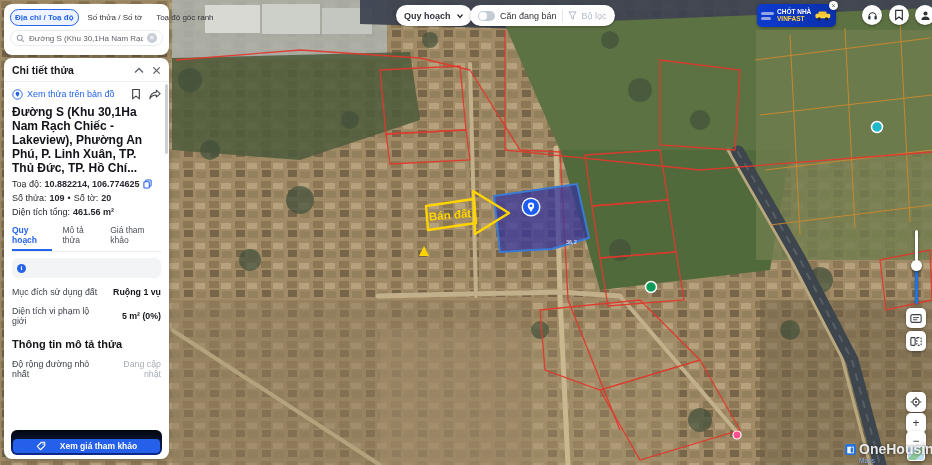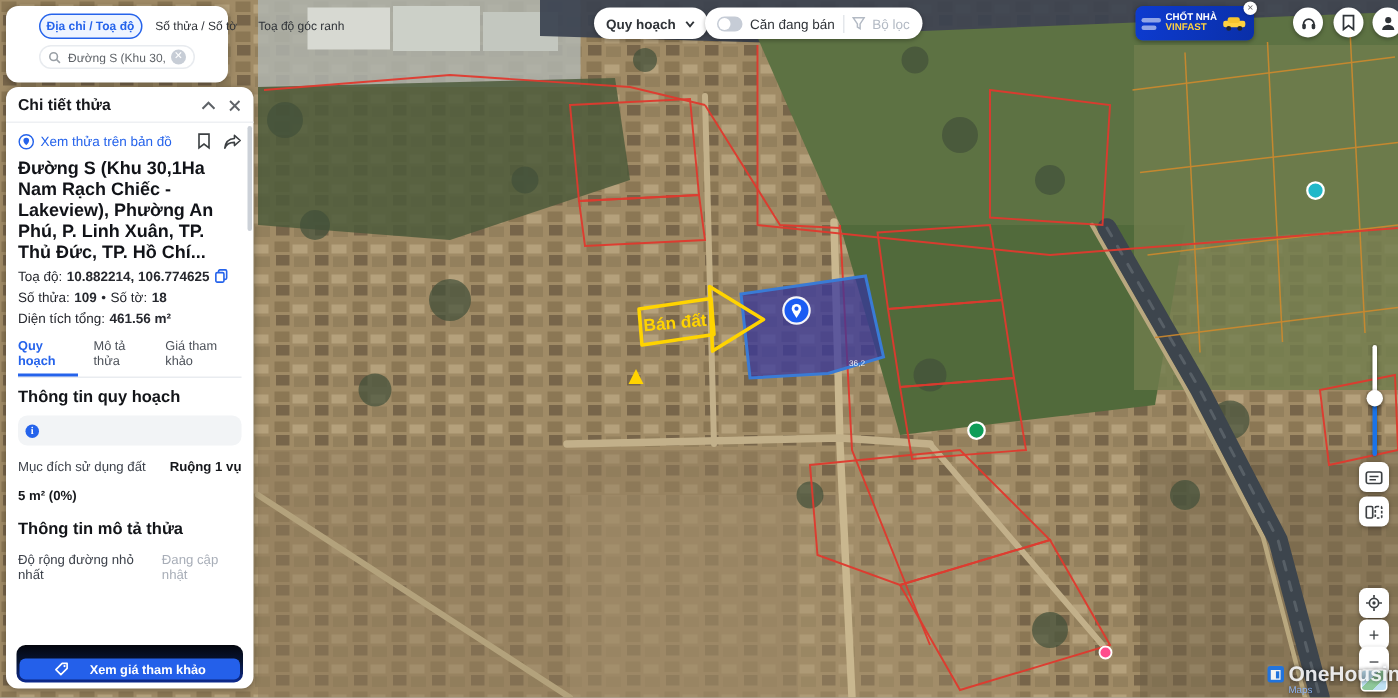--- a/index.html
+++ b/index.html
@@ -3,21 +3,21 @@
 <meta charset="utf-8">
 <style>
   * { box-sizing: border-box; margin: 0; padding: 0; }
   html,body { width:932px; height:465px; overflow:hidden; }
   body { font-family:"Liberation Sans", sans-serif; }
   .stage { position:relative; width:932px; height:465px; background:#7a6c52; overflow:hidden; }
   .map-svg { position:absolute; inset:0; }
 
   
   .card { position:absolute; background:#fff; border-radius:8px; box-shadow:0 1px 5px rgba(0,0,0,.3); }
-  .search-card { left:4px; top:4px; width:148px; height:51px; padding:5px 22px; }
+  .search-card { left:4px; top:4px; width:165px; height:51px; padding:5px 6px; }
   .tab-row { display:flex; align-items:center; gap:4px; }
   .pill { font-size:8px; color:#2f3338; padding:3px 4px; border-radius:10px; white-space:nowrap; cursor:pointer; border:1px solid transparent; }
   .pill.active { color:#2563eb; border-color:#2563eb; background:#eef4ff; font-weight:bold; }
   .search-row { margin-top:4px; display:flex; align-items:center; gap:4px; border:1px solid #e8ebef; border-radius:9px; padding:2px 5px; }
   .search-row input { border:none; outline:none; flex:1; font-size:8px; color:#5f6368; background:transparent; font-family:inherit; min-width:0; }
   .clear-btn { width:10px; height:10px; border-radius:50%; background:#c7cdd6; color:#fff; font-size:7px; line-height:10px; text-align:center; cursor:pointer; flex:0 0 auto; }
 
   .detail-card { left:4px; top:58px; width:165px; height:401px; display:flex; flex-direction:column; }
   .panel-header { display:flex; align-items:center; padding:6px 8px 5px; border-bottom:1px solid #eef0f3; }
   .panel-header .t { font-size:10.5px; font-weight:bold; color:#17181c; flex:1; }
@@ -36,21 +36,21 @@
   .tab2 { font-size:8.5px; color:#4b5058; padding:2px 0 4px; cursor:pointer; }
   .tab2.on { color:#2563eb; font-weight:bold; border-bottom:2px solid #2563eb; }
 
   .sec-h { margin-top:7px; font-size:11px; font-weight:bold; color:#131519; }
   .note { margin-top:6px; background:#f2f4f6; border-radius:6px; padding:5px 6px 5px 5px; display:flex; gap:4px; }
   .info-dot { flex:0 0 auto; width:9px; height:9px; border-radius:50%; background:#2563eb; color:#fff; font-size:7px; font-weight:bold; text-align:center; line-height:9px; margin-top:1px; font-family:"Liberation Serif",serif; }
   .note .tx { font-size:8.3px; line-height:1.34; color:#33363c; }
 
   .kv { display:flex; justify-content:space-between; align-items:center; gap:6px; margin-top:9px; }
   .kv .k { font-size:8.8px; color:#3d424b; max-width:92px; }
-  .kv .v { font-size:8.8px; font-weight:bold; color:#15171b; text-align:left; }
+  .kv .v { font-size:8.8px; font-weight:bold; color:#15171b; text-align:right; }
   .kv .v.muted { color:#a8aeb8; font-weight:normal; }
 
   .cta-wrap { position:absolute; left:7px; right:7px; bottom:4px; height:25px; border-radius:6px; overflow:hidden; background:linear-gradient(180deg,#04060d 0%,#071433 45%,#0d2a8f 100%); cursor:pointer; }
   .cta-btn { position:absolute; left:2px; right:2px; bottom:2px; height:14px; background:#2460ea; border-radius:4px; color:#fff; font-size:8.5px; font-weight:bold; display:flex; align-items:center; justify-content:center; gap:14px; }
 
   
   .tb-pill { position:absolute; top:5px; height:21px; background:#fff; border-radius:11px; box-shadow:0 1px 3px rgba(0,0,0,.3); display:flex; align-items:center; font-size:9px; color:#2f3338; padding:0 8px; gap:5px; }
   .dd { left:396px; cursor:pointer; font-weight:bold; }
   .grp { left:470px; }
   .toggle { width:17px; height:10px; border-radius:5px; background:#c6ccd6; position:relative; cursor:pointer; }
@@ -346,44 +346,44 @@
             <rect x="3" y="1" width="6" height="7" rx="1" fill="none" stroke="#2563eb" stroke-width="1.2"></rect>
             <rect x="1" y="3" width="6" height="7" rx="1" fill="#fff" stroke="#2563eb" stroke-width="1.2"></rect>
           </svg>
         </span>
       </div>
       <div class="meta">
         <span>Số thửa:</span>
         <b>109</b>
         <span>•</span>
         <span>Số tờ:</span>
-        <b>18</b>
+        <b>20</b>
       </div>
       <div class="meta">
         <span>Diện tích tổng:</span>
         <b>461.56 m²</b>
       </div>
 
       <div class="tabs2">
         <span class="tab2 on">Quy hoạch</span>
         <span class="tab2">Mô tả thửa</span>
         <span class="tab2">Giá tham khảo</span>
       </div>
 
-      <div class="sec-h">Thông tin quy hoạch</div>
 
       <div class="note">
         <span class="info-dot">i</span>
       </div>
 
       <div class="kv">
         <span class="k">Mục đích sử dụng đất</span>
         <span class="v">Ruộng 1 vụ</span>
       </div>
       <div class="kv">
+        <span class="k">Diện tích vi phạm lộ giới</span>
         <span class="v">5 m² (0%)</span>
       </div>
 
       <div class="sec-h" style="margin-top:12px">Thông tin mô tả thửa</div>
 
       <div class="kv">
         <span class="k">Độ rộng đường nhỏ nhất</span>
         <span class="v muted">Đang cập nhật</span>
       </div>
 

